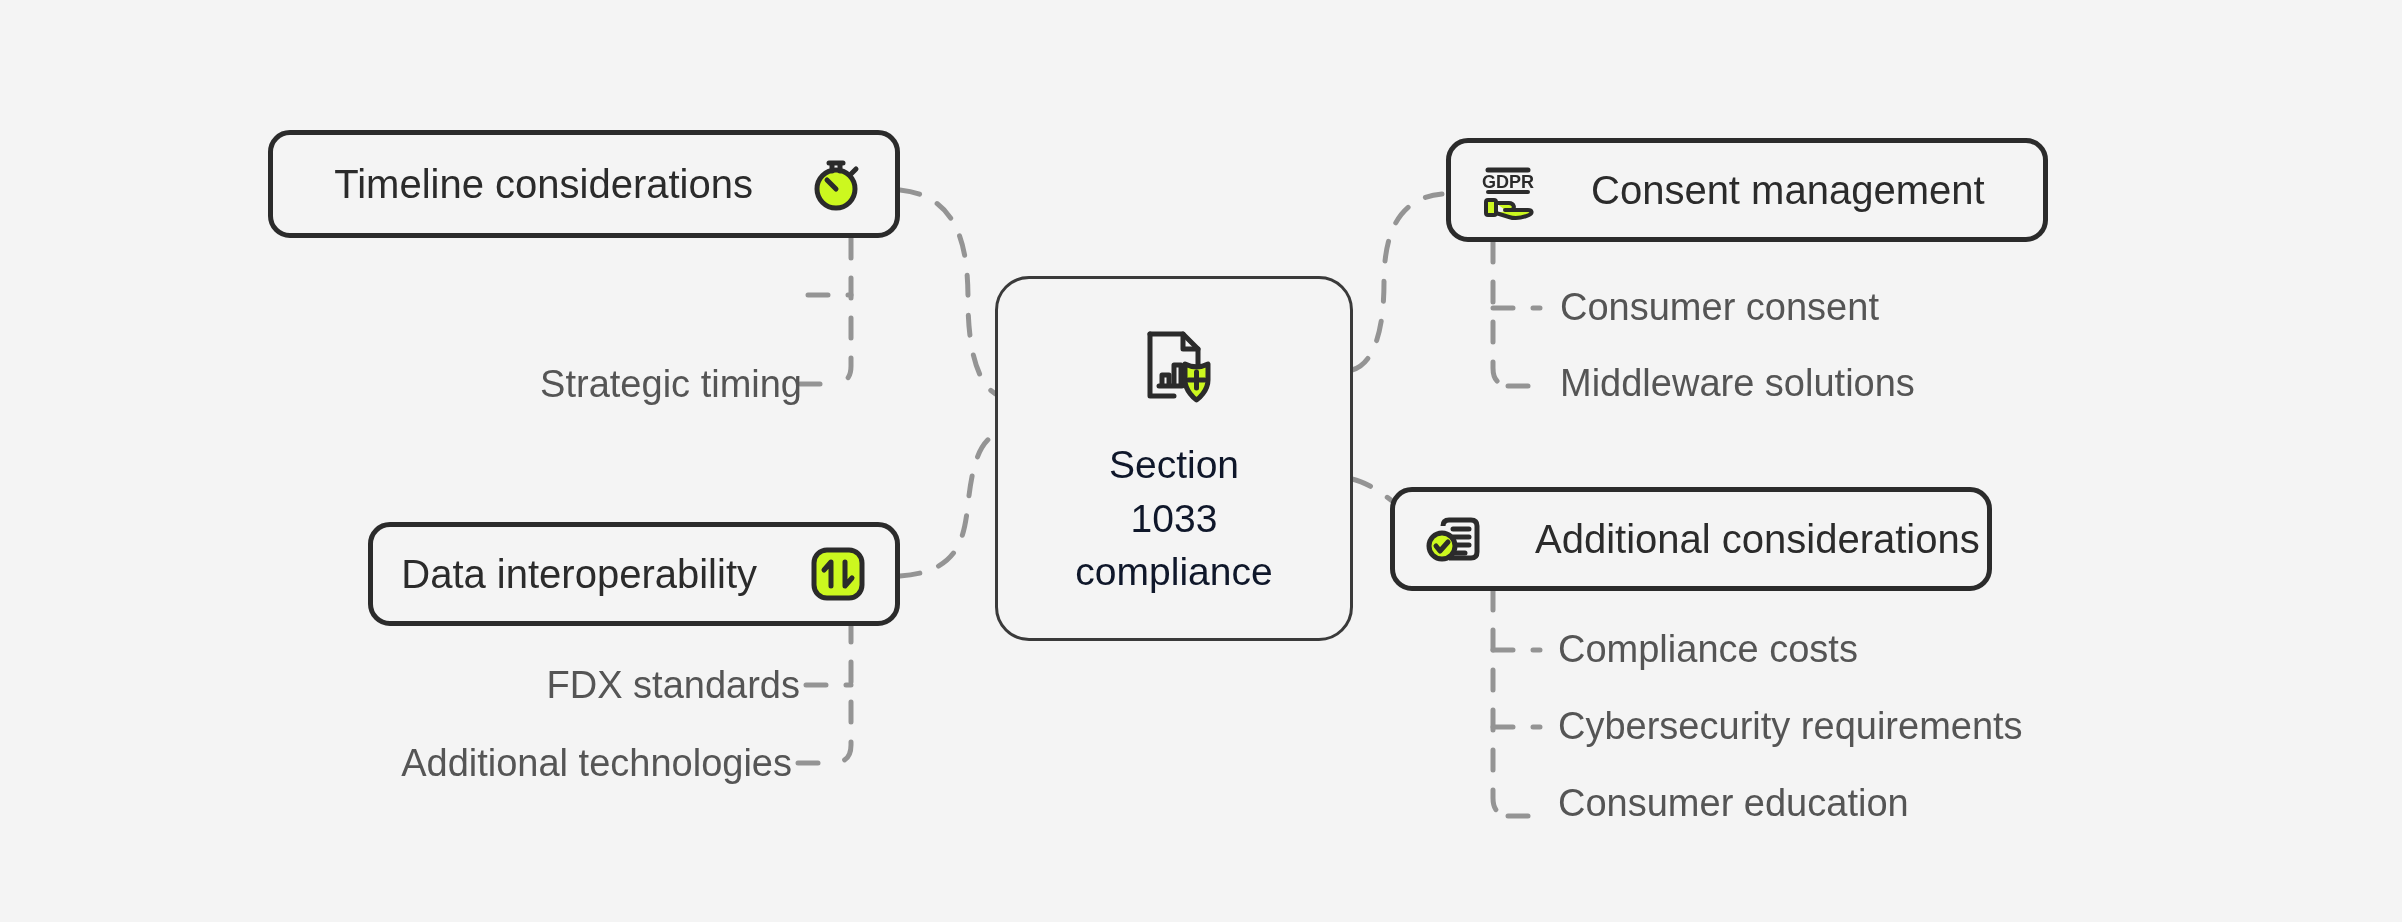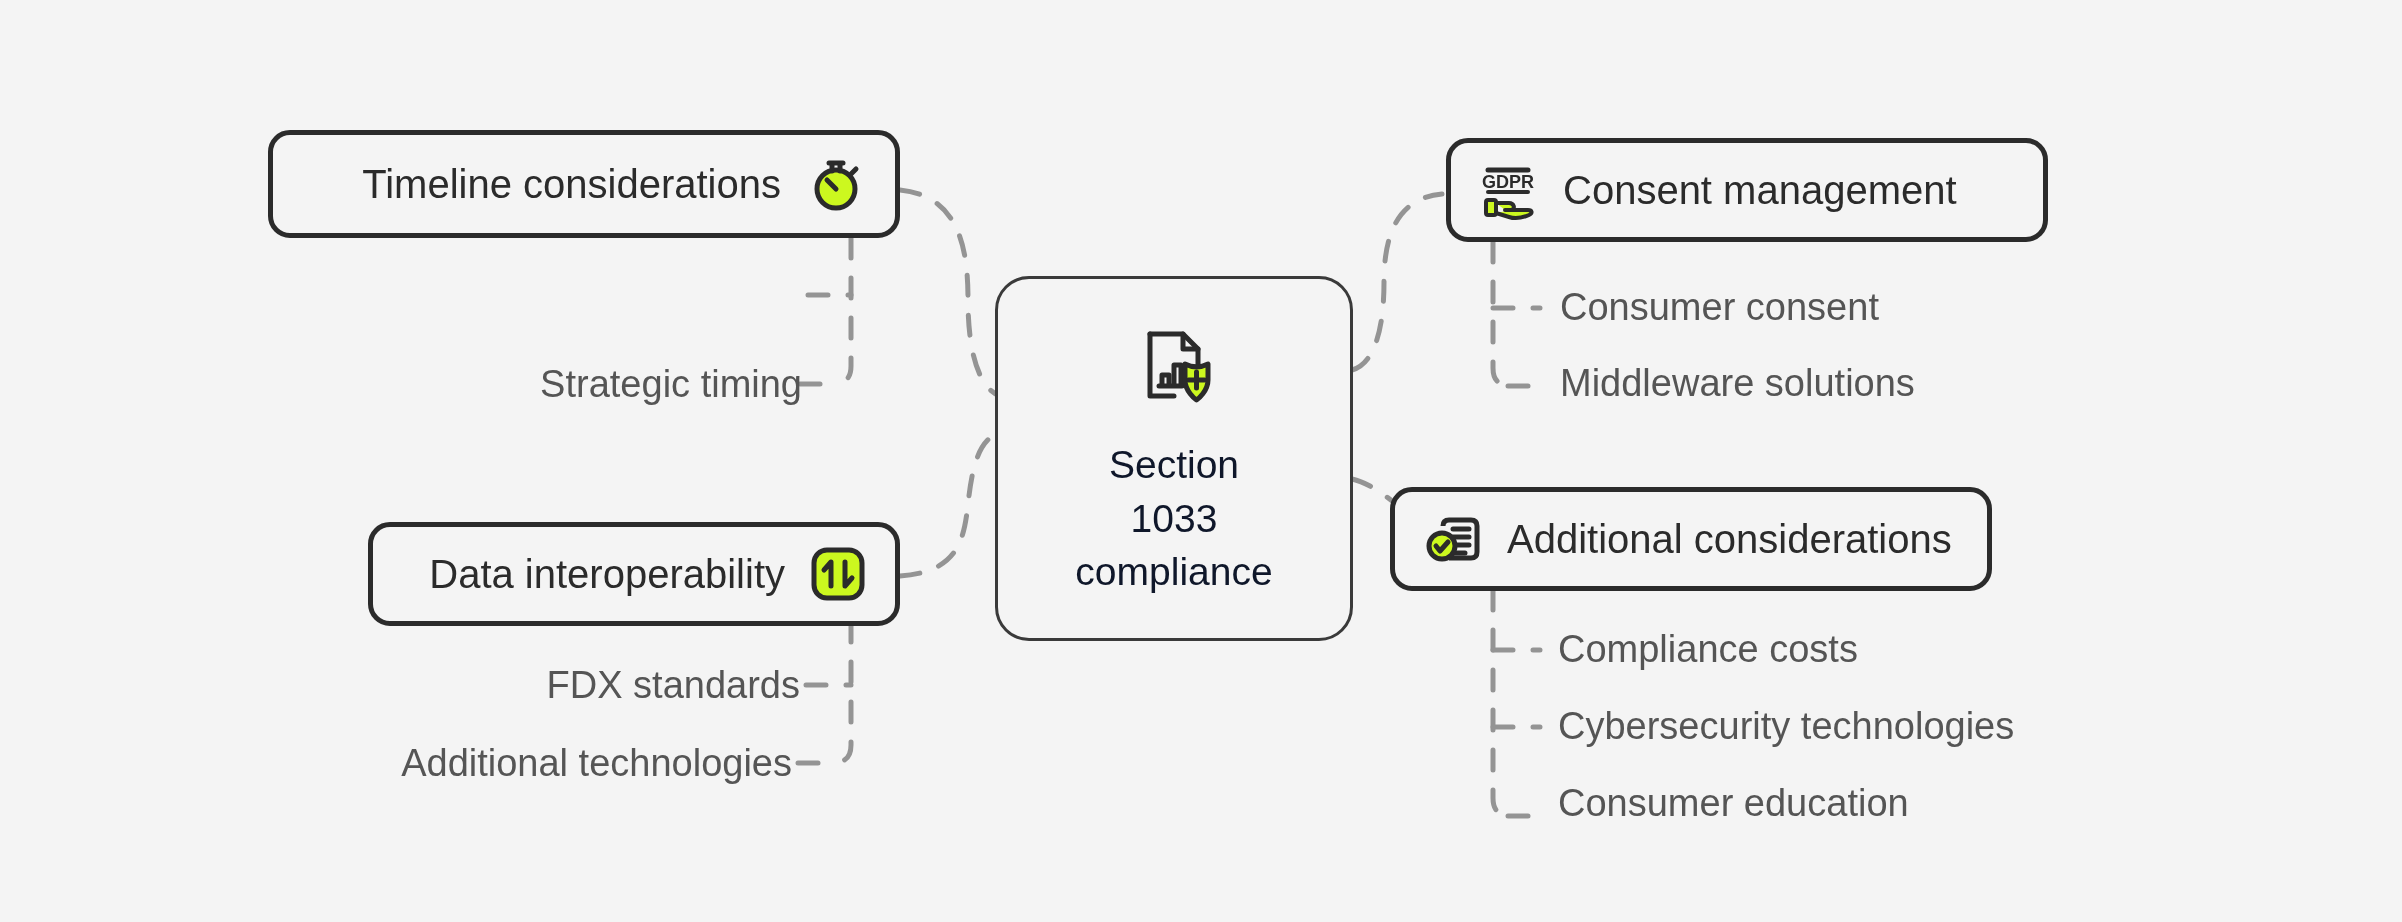--- a/index.html
+++ b/index.html
@@ -13,21 +13,21 @@
 
   
   #wires{position:absolute;left:0;top:0;width:2402px;height:922px;pointer-events:none;}
   #wires path{fill:none;stroke:#949494;stroke-width:5;stroke-linecap:round;
                stroke-dasharray:20 20;}
 
   
   .node{
     position:absolute;box-sizing:border-box;
     background:#f4f4f4;border:5px solid #2b2b2b;border-radius:22px;
-    display:flex;align-items:center;
+    display:flex;align-items:center;gap:28px;
   }
   .node .label{
     color:#2b2b2b;font-size:40px;line-height:1;white-space:nowrap;font-weight:400;
   }
   .node .ic{flex:0 0 auto;display:flex;align-items:center;justify-content:flex-start;}
 
   
   .node.left{justify-content:flex-end;padding:0 28px 0 34px;}
   .node.left .label{margin-right:24px;}
   
@@ -154,16 +154,16 @@
         <path d="M20 18 c0 -4 2 -6 6 -6 h22 c4 0 6 2 6 6 v26 c0 4 -2 6 -6 6 h-22" fill="none" stroke="#2b2b2b" stroke-width="5" stroke-linejoin="round"></path>
         <path d="M30 21 h16 M30 29 h16 M30 37 h16 M30 45 h12" stroke="#2b2b2b" stroke-width="5" stroke-linecap="round"></path>
         <circle cx="19" cy="38" r="13" fill="#ccf81f" stroke="#2b2b2b" stroke-width="5"></circle>
         <path d="M13 38 l4 5 l8 -9" fill="none" stroke="#2b2b2b" stroke-width="5" stroke-linecap="round" stroke-linejoin="round"></path>
       </svg>
     </span>
     <span class="label">Additional considerations</span>
   </div>
 
   <div class="leaf" style="left:1558px;top:630px;">Compliance costs</div>
-  <div class="leaf" style="left:1558px;top:707px;">Cybersecurity technologies</div>
+  <div class="leaf" style="left:1558px;top:707px;">Cybersecurity requirements</div>
   <div class="leaf" style="left:1558px;top:784px;">Consumer education</div>
 
 </div>
 
 </body></html>

